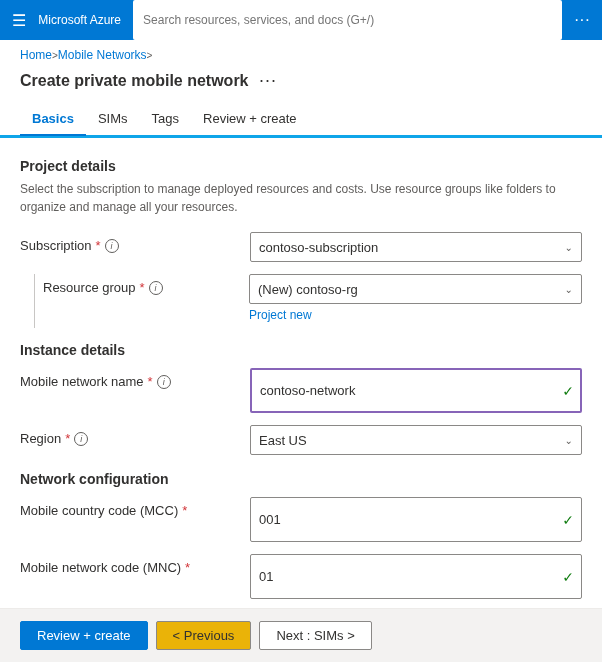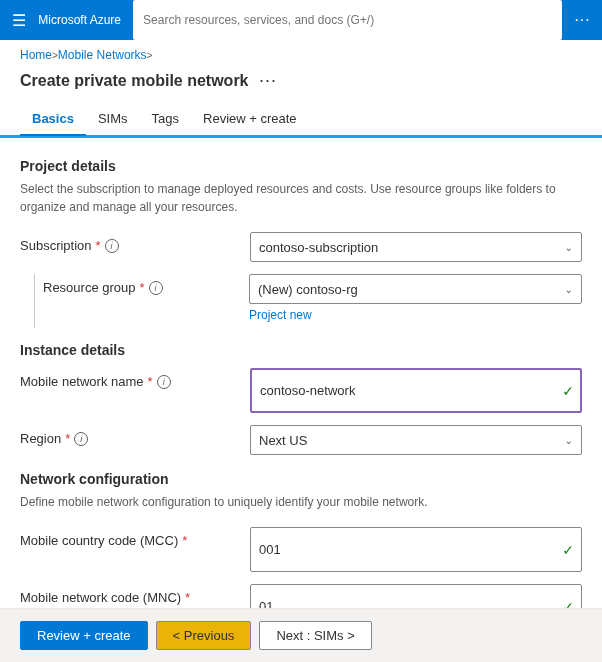--- a/index.html
+++ b/index.html
@@ -341,29 +341,28 @@
   </div>
 
   <div class="form-row" style="margin-bottom:16px;">
     <div class="form-label-col">
       <span>Region</span>
       <span class="required-star">*</span>
       <span class="info-icon">i</span>
     </div>
     <div class="form-control-col">
       <div class="dropdown">
-        <span>Next US</span>
+        <span>East US</span>
         <span class="dropdown-arrow">⌄</span>
       </div>
     </div>
   </div>
 
   <div class="section-gap2">
     <div class="section-title">Network configuration</div>
-    <div class="section-desc">Define mobile network configuration to uniquely identify your mobile network.</div>
   </div>
 
   <div class="form-row">
     <div class="form-label-col">
       <span>Mobile country code (MCC)</span>
       <span class="required-star">*</span>
     </div>
     <div class="form-control-col">
       <div class="input-with-check">
         <input class="form-input" type="text" value="001" style="">

